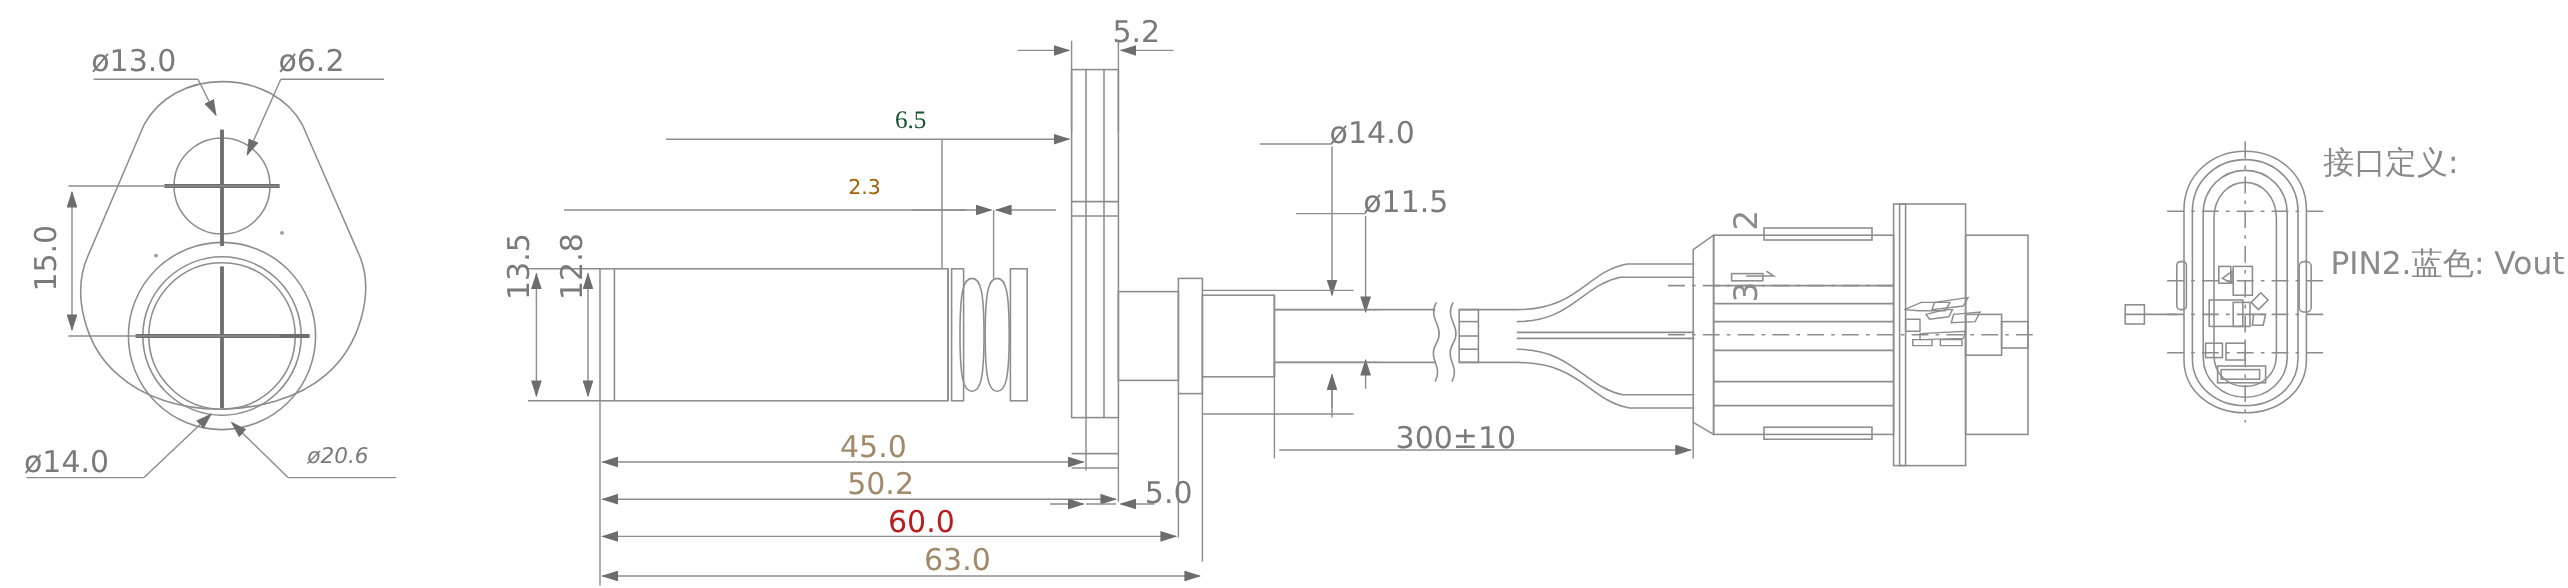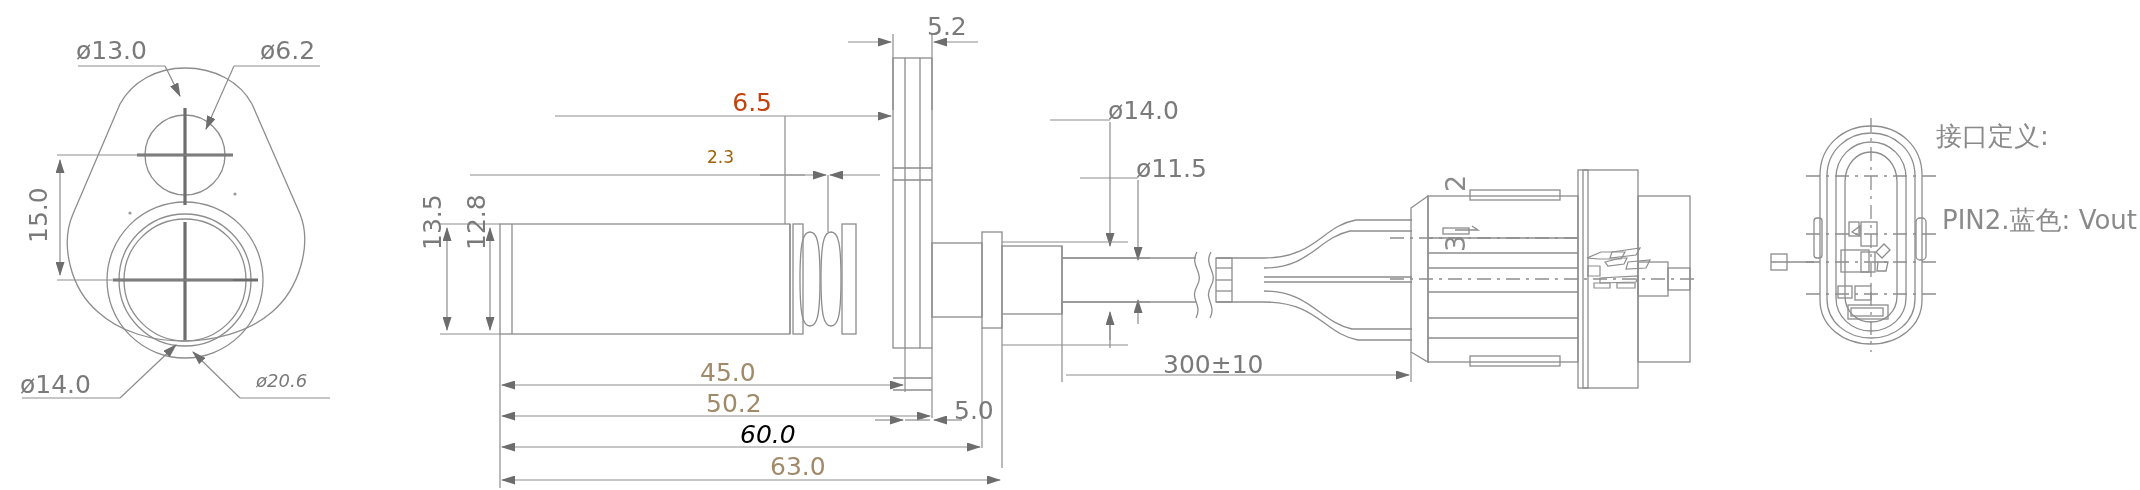--- a/index.html
+++ b/index.html
@@ -263,47 +263,47 @@
       <line class="ln-d" x1="1806" y1="294" x2="1936" y2="294"></line>
       <line class="ln" x1="1771" y1="262" x2="1814" y2="262"></line>
       <rect class="ln" x="1771" y="254" width="16" height="16"></rect>
     </g>
   </svg>
 
   <div style="position:absolute;left:0;top:0;width:2140px;height:490px;">
 
     <span style="position:absolute;left:76px;top:36px;font-size:25px;color:#7a7a7a;">ø13.0</span>
 
-    <span style="position:absolute;left:232px;top:36px;font-size:25px;color:#7a7a7a;margin-left:28px;">ø6.2</span>
+    <span style="position:absolute;left:232px;top:36px;font-size:25px;color:#7a7a7a;">ø6.2</span>
 
     <span style="position:absolute;left:24px;top:243px;font-size:25px;color:#7a7a7a;transform:rotate(-90deg);transform-origin:left top;">15.0</span>
 
     <span style="position:absolute;left:20px;top:370px;font-size:25px;color:#7a7a7a;">ø14.0</span>
 
     <span style="position:absolute;left:256px;top:370px;font-size:18px;color:#7a7a7a;font-style:italic;">ø20.6</span>
 
     <span style="position:absolute;left:895px;top:12px;font-size:25px;color:#7a7a7a;margin-left:32px;">5.2</span>
 
-    <span style="position:absolute;left:772px;top:88px;font-size:25px;color:#c2410c;transform:translateX(-100%);">6.5</span>
+    <span style="position:absolute;left:772px;top:88px;font-size:21px;color:#14532d;transform:translateX(-100%);font-family:Liberation Serif, serif;">6.5</span>
 
     <span style="position:absolute;left:734px;top:147px;font-size:17px;color:#a16207;transform:translateX(-100%);">2.3</span>
 
     <span style="position:absolute;left:418px;top:250px;font-size:25px;color:#7a7a7a;transform:rotate(-90deg);transform-origin:left top;">13.5</span>
 
     <span style="position:absolute;left:462px;top:250px;font-size:25px;color:#7a7a7a;transform:rotate(-90deg);transform-origin:left top;">12.8</span>
 
     <span style="position:absolute;left:1108px;top:96px;font-size:25px;color:#7a7a7a;">ø14.0</span>
 
     <span style="position:absolute;left:1136px;top:154px;font-size:25px;color:#7a7a7a;">ø11.5</span>
 
     <span style="position:absolute;left:700px;top:358px;font-size:25px;color:#a08a6a;">45.0</span>
 
     <span style="position:absolute;left:706px;top:389px;font-size:25px;color:#a08a6a;">50.2</span>
 
-    <span style="position:absolute;left:740px;top:420px;font-size:25px;color:#000000;font-style:italic;">60.0</span>
+    <span style="position:absolute;left:740px;top:420px;font-size:25px;color:#b91c1c;">60.0</span>
 
     <span style="position:absolute;left:770px;top:452px;font-size:25px;color:#a08a6a;">63.0</span>
 
     <span style="position:absolute;left:954px;top:396px;font-size:25px;color:#7a7a7a;">5.0</span>
 
     <span style="position:absolute;left:1163px;top:350px;font-size:25px;color:#7a7a7a;">300±10</span>
 
     <span style="position:absolute;left:1440px;top:192px;font-size:27px;color:#8a8a8a;transform:rotate(-90deg);transform-origin:left top;">2</span>
 
     <span style="position:absolute;left:1440px;top:252px;font-size:27px;color:#8a8a8a;transform:rotate(-90deg);transform-origin:left top;">3</span>

